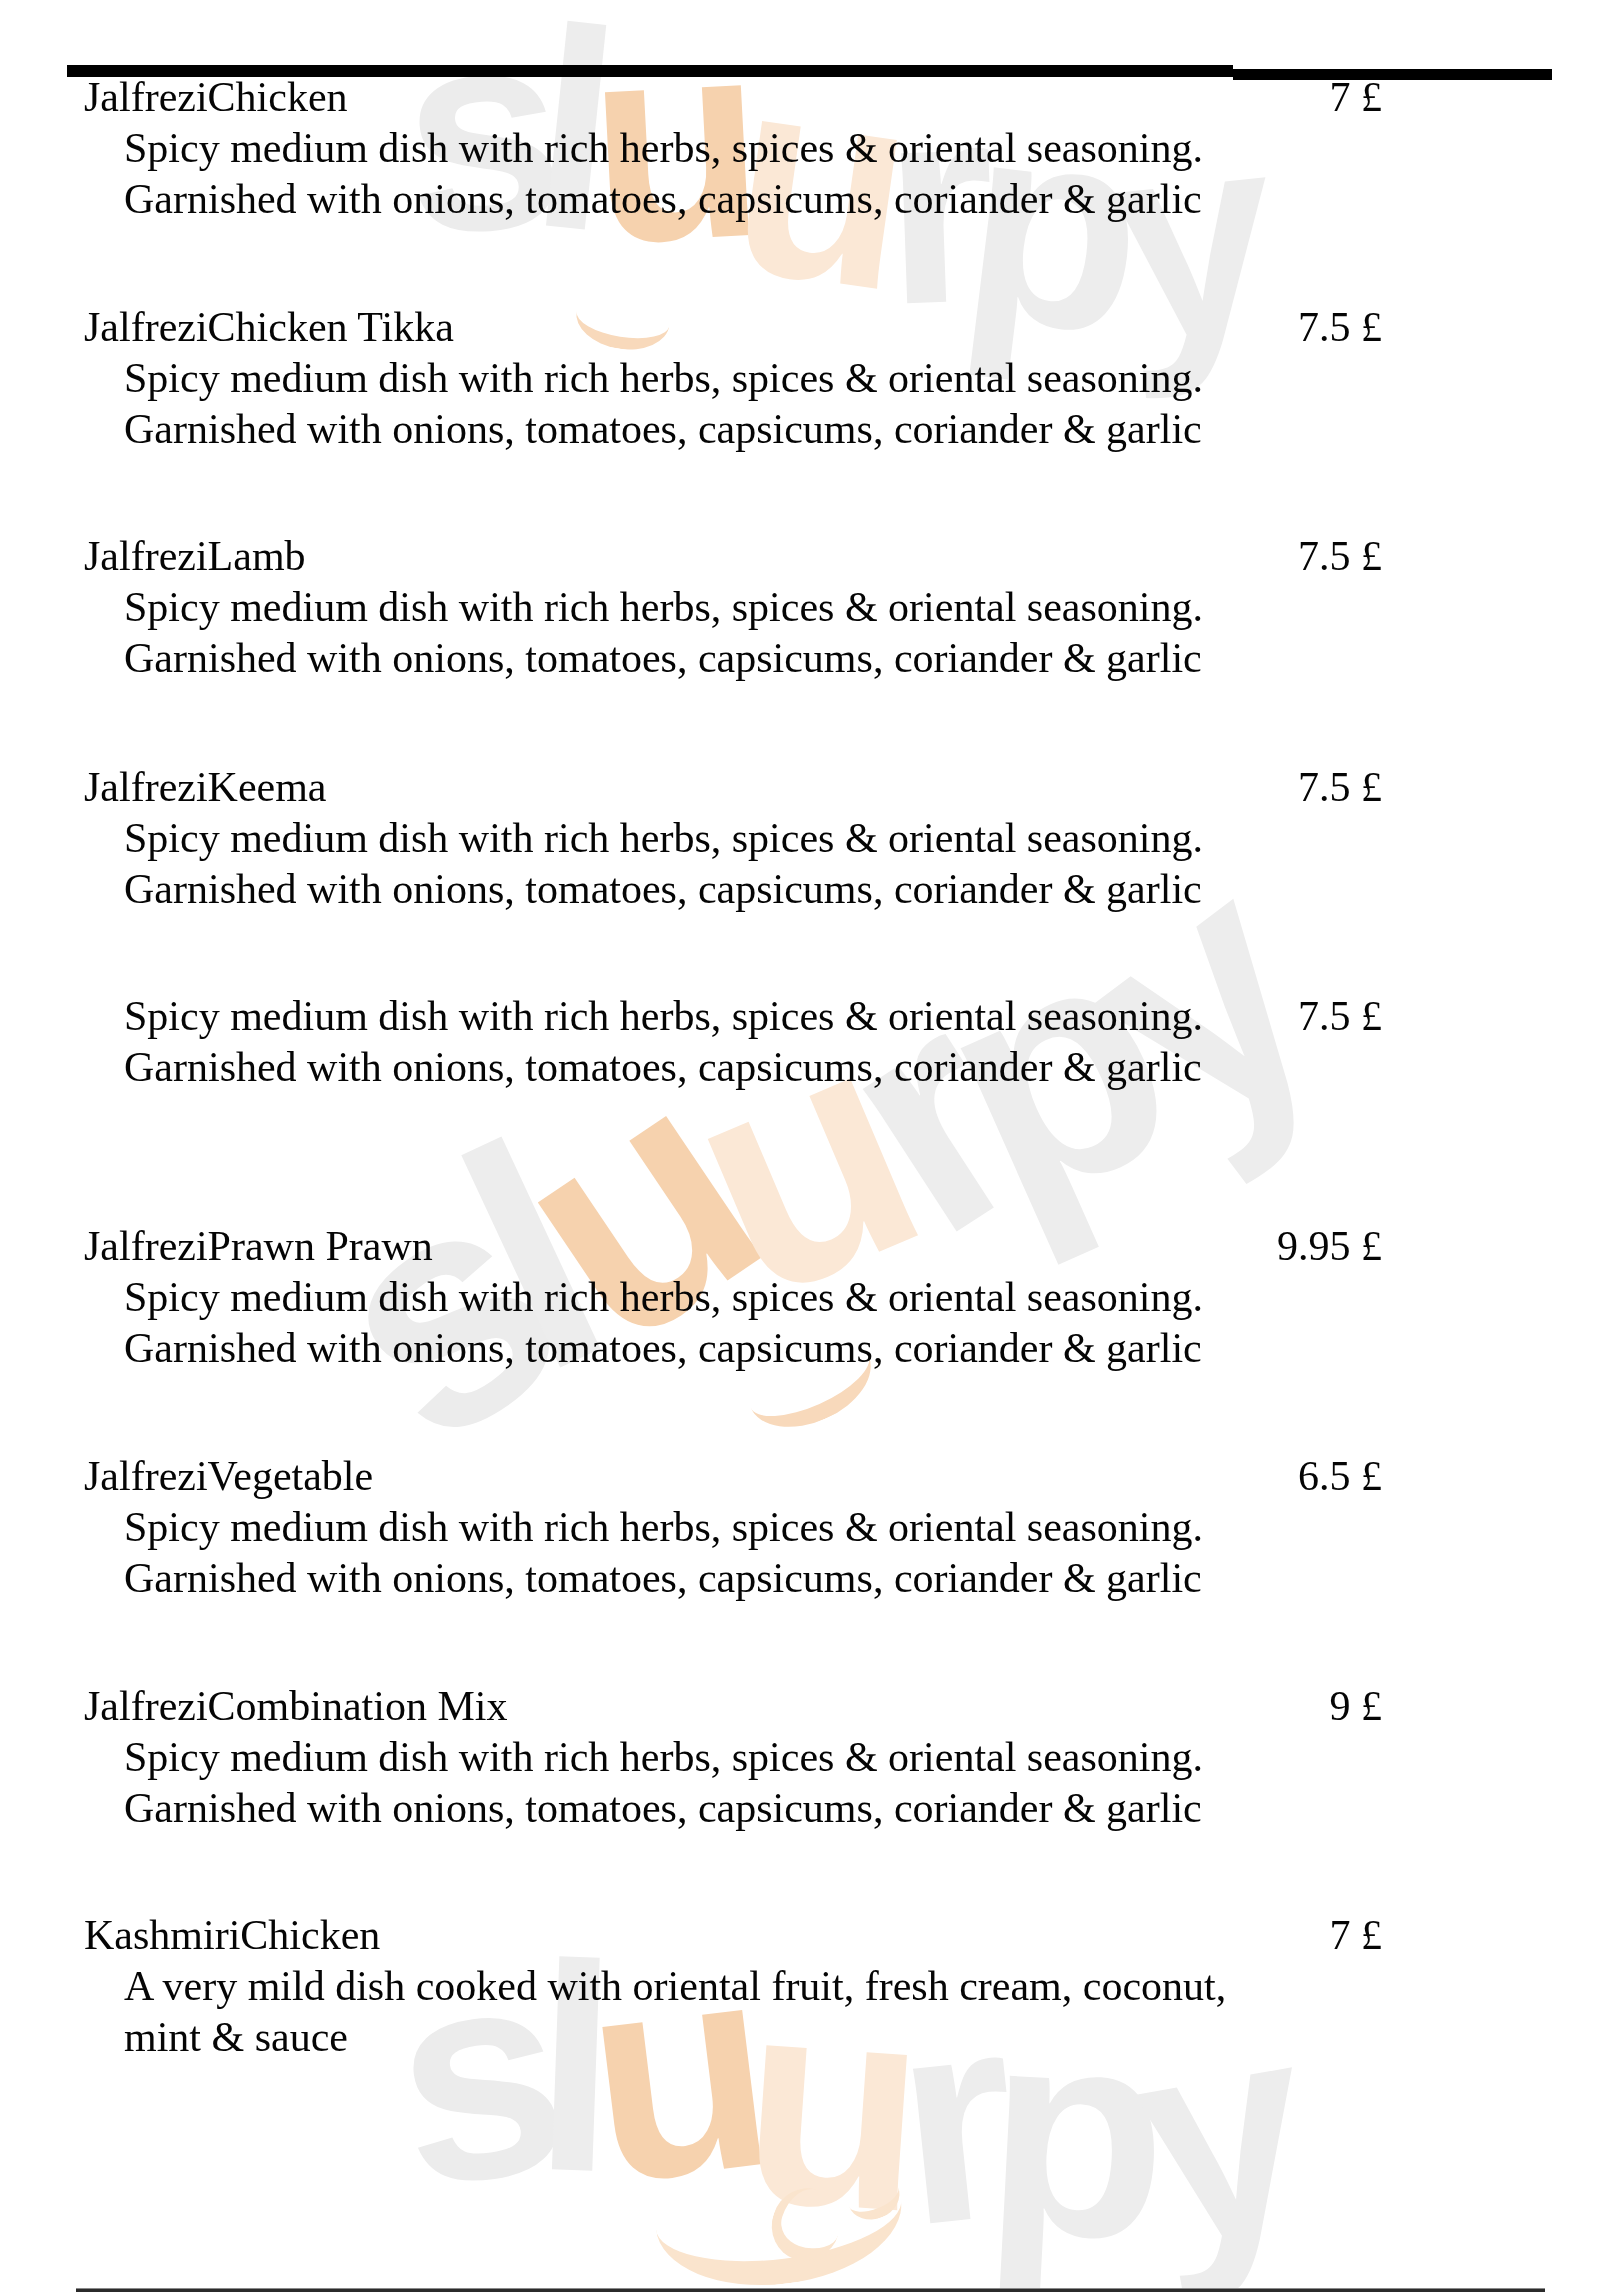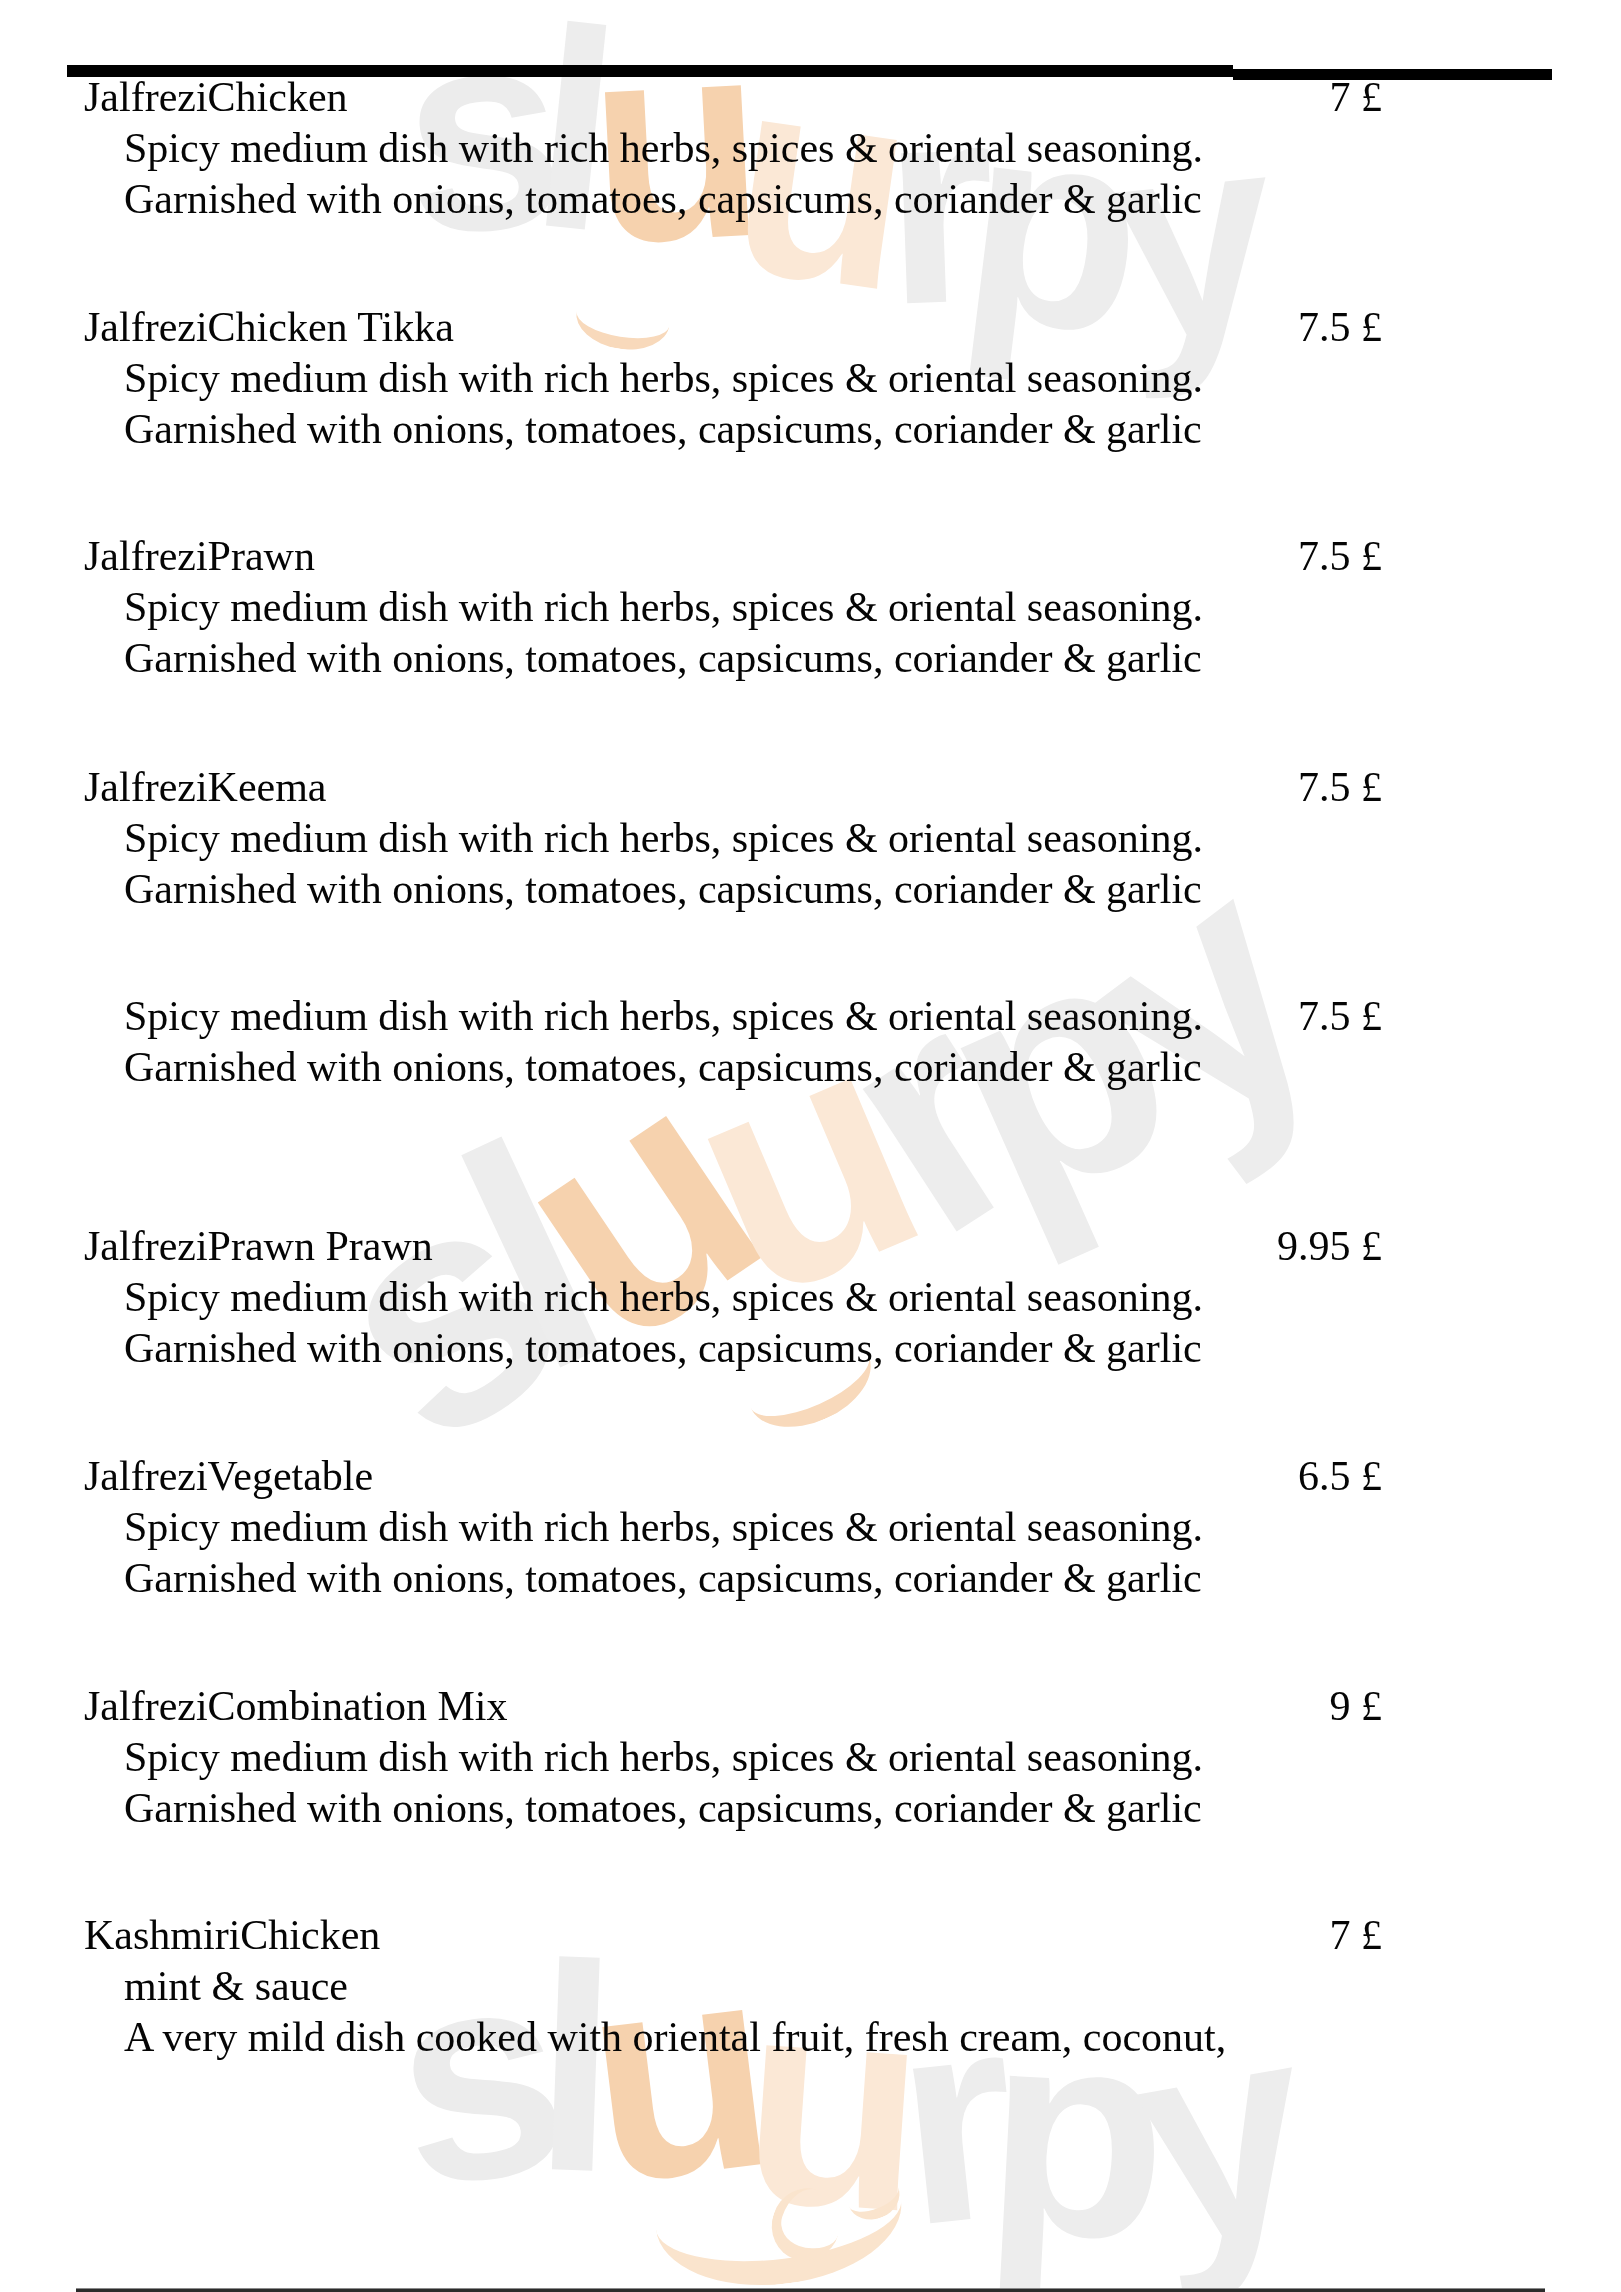--- a/index.html
+++ b/index.html
@@ -106,21 +106,21 @@
 </div>
 
 <div class="item" style="top:302px">
   <div class="item-name">JalfreziChicken Tikka</div>
   <div class="desc">Spicy medium dish with rich herbs, spices &amp; oriental seasoning.</div>
   <div class="desc">Garnished with onions, tomatoes, capsicums, coriander &amp; garlic</div>
   <div class="price">7.5 £</div>
 </div>
 
 <div class="item" style="top:531px">
-  <div class="item-name">JalfreziPrawn</div>
+  <div class="item-name">JalfreziLamb</div>
   <div class="desc">Spicy medium dish with rich herbs, spices &amp; oriental seasoning.</div>
   <div class="desc">Garnished with onions, tomatoes, capsicums, coriander &amp; garlic</div>
   <div class="price">7.5 £</div>
 </div>
 
 <div class="item" style="top:762px">
   <div class="item-name">JalfreziKeema</div>
   <div class="desc">Spicy medium dish with rich herbs, spices &amp; oriental seasoning.</div>
   <div class="desc">Garnished with onions, tomatoes, capsicums, coriander &amp; garlic</div>
   <div class="price">7.5 £</div>
@@ -148,17 +148,17 @@
 
 <div class="item" style="top:1681px">
   <div class="item-name">JalfreziCombination Mix</div>
   <div class="desc">Spicy medium dish with rich herbs, spices &amp; oriental seasoning.</div>
   <div class="desc">Garnished with onions, tomatoes, capsicums, coriander &amp; garlic</div>
   <div class="price">9 £</div>
 </div>
 
 <div class="item" style="top:1910px">
   <div class="item-name">KashmiriChicken</div>
+  <div class="desc">A very mild dish cooked with oriental fruit, fresh cream, coconut,</div>
   <div class="desc">mint &amp; sauce</div>
-  <div class="desc">A very mild dish cooked with oriental fruit, fresh cream, coconut,</div>
   <div class="price">7 £</div>
 </div>
 
 
 </body></html>

